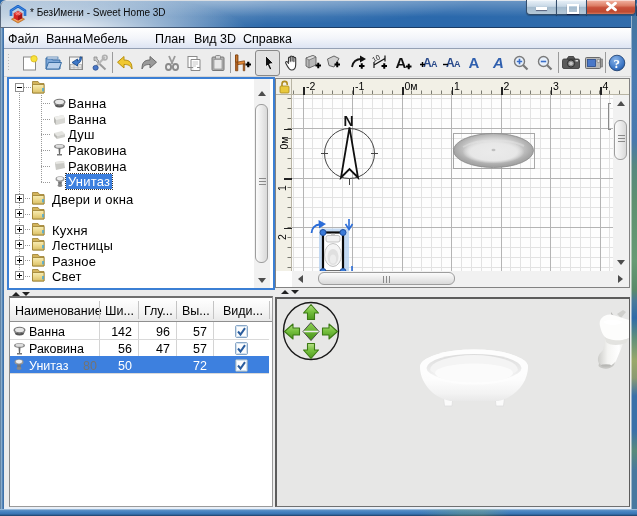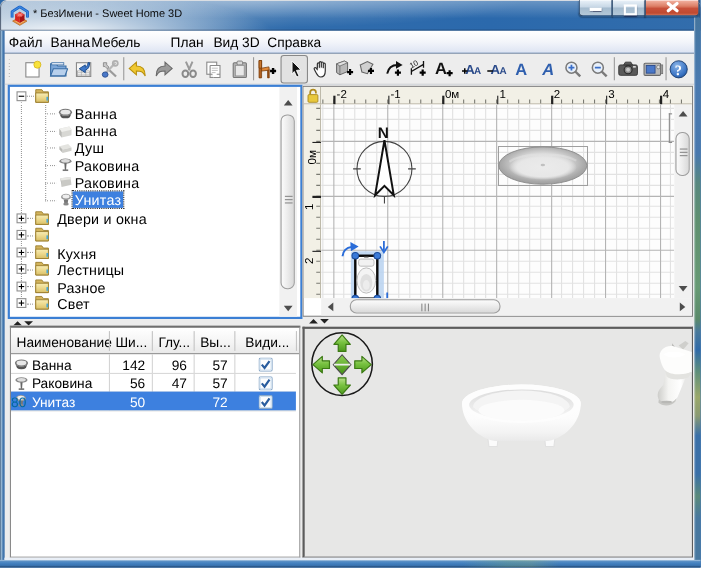--- a/index.html
+++ b/index.html
@@ -479,21 +479,21 @@
 
   <div style="position:absolute;left:0;top:58px;width:259px;height:17px;background:#3d80df"></div>
   <svg style="position:absolute;left:3px;top:60px" width="13" height="13" viewBox="0 0 13 13">
     <ellipse cx="6" cy="4" rx="4.5" ry="2.8" fill="#999"></ellipse>
         <ellipse cx="6" cy="3.6" rx="3.2" ry="1.8" fill="#eee"></ellipse>
         <polygon points="4,6.5 8,6.5 7.5,10 4.5,10" fill="#777"></polygon>
         <ellipse cx="6" cy="10.5" rx="2.5" ry="1.4" fill="#888"></ellipse>
   </svg>
   <div class="cell" style="left:19px;top:61px;color:#fff">Унитаз</div>
   <div class="cell" style="left:0;top:61px;width:122px;text-align:right;color:#fff">50</div>
-  <div class="cell" style="left:0;top:61px;width:160px;text-align:left;color:#0369a1">80</div>
+  <div class="cell" style="left:0;top:61px;width:160px;text-align:center;color:#737373">80</div>
   <div class="cell" style="left:0;top:61px;width:197px;text-align:right;color:#fff">72</div>
 
   <svg style="position:absolute;left:225px;top:27px" width="13" height="13" viewBox="0 0 13 13">
         <use href="#cbx"></use>
       </svg>
   <svg style="position:absolute;left:225px;top:44px" width="13" height="13" viewBox="0 0 13 13">
         <use href="#cbx"></use>
       </svg>
   <svg style="position:absolute;left:225px;top:61px" width="13" height="13" viewBox="0 0 13 13">
         <use href="#cbx"></use>

